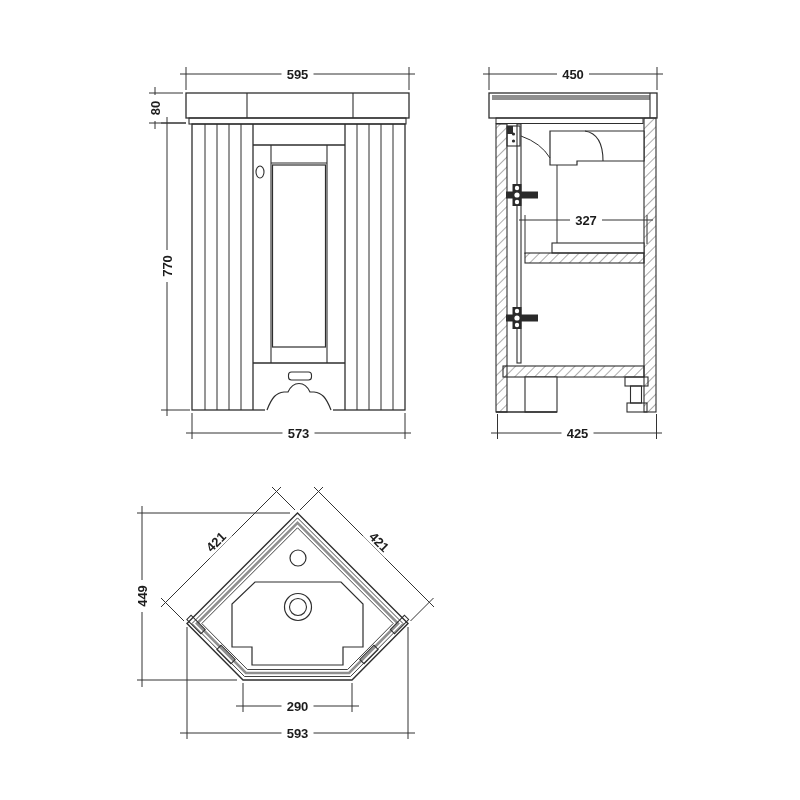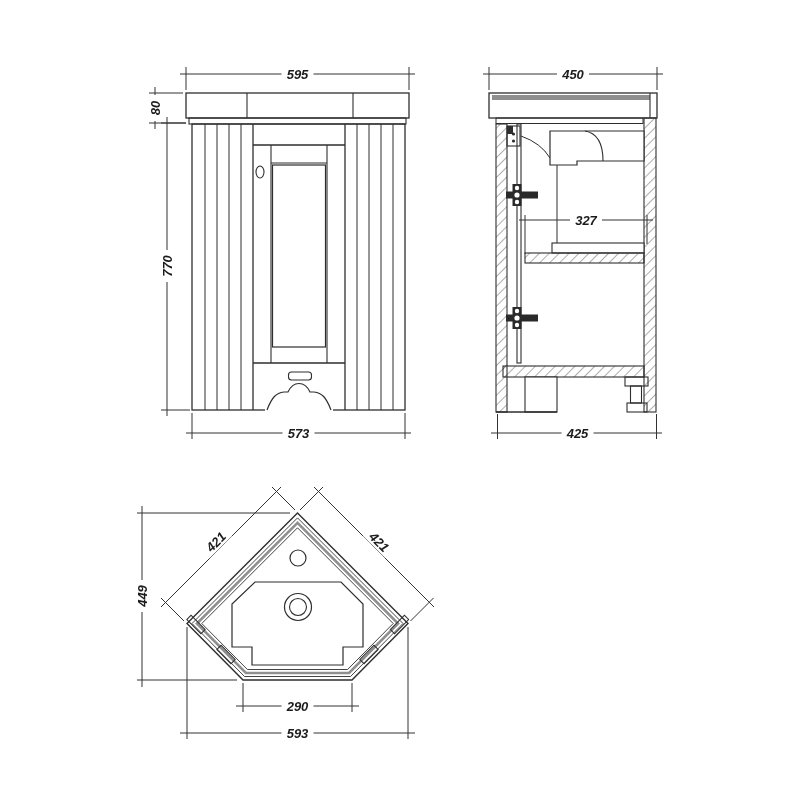--- a/index.html
+++ b/index.html
@@ -1,16 +1,16 @@
 <!DOCTYPE html>
 <html><head>
 <meta charset="utf-8">
 <style>
   html,body{margin:0;padding:0;background:#ffffff;}
-  .page{width:704px;height:800px;background:#a3a3a3;position:relative;font-family:"Liberation Sans",sans-serif;font-style:italic;}
+  .page{width:704px;height:800px;background:#a3a3a3;position:relative;font-family:"Liberation Sans",sans-serif;}
   svg{display:block;}
   .dim-text{font-family:"Liberation Sans","DejaVu Sans",sans-serif;font-weight:bold;font-size:13px;fill:#1c1c1c;text-anchor:middle;}
 </style>
 </head>
 <body>
 
 <div class="page">
 <svg width="800" height="800" viewBox="0 0 800 800">
   <defs>
     <pattern id="hatch" width="7" height="7" patternUnits="userSpaceOnUse" patternTransform="rotate(45)">

